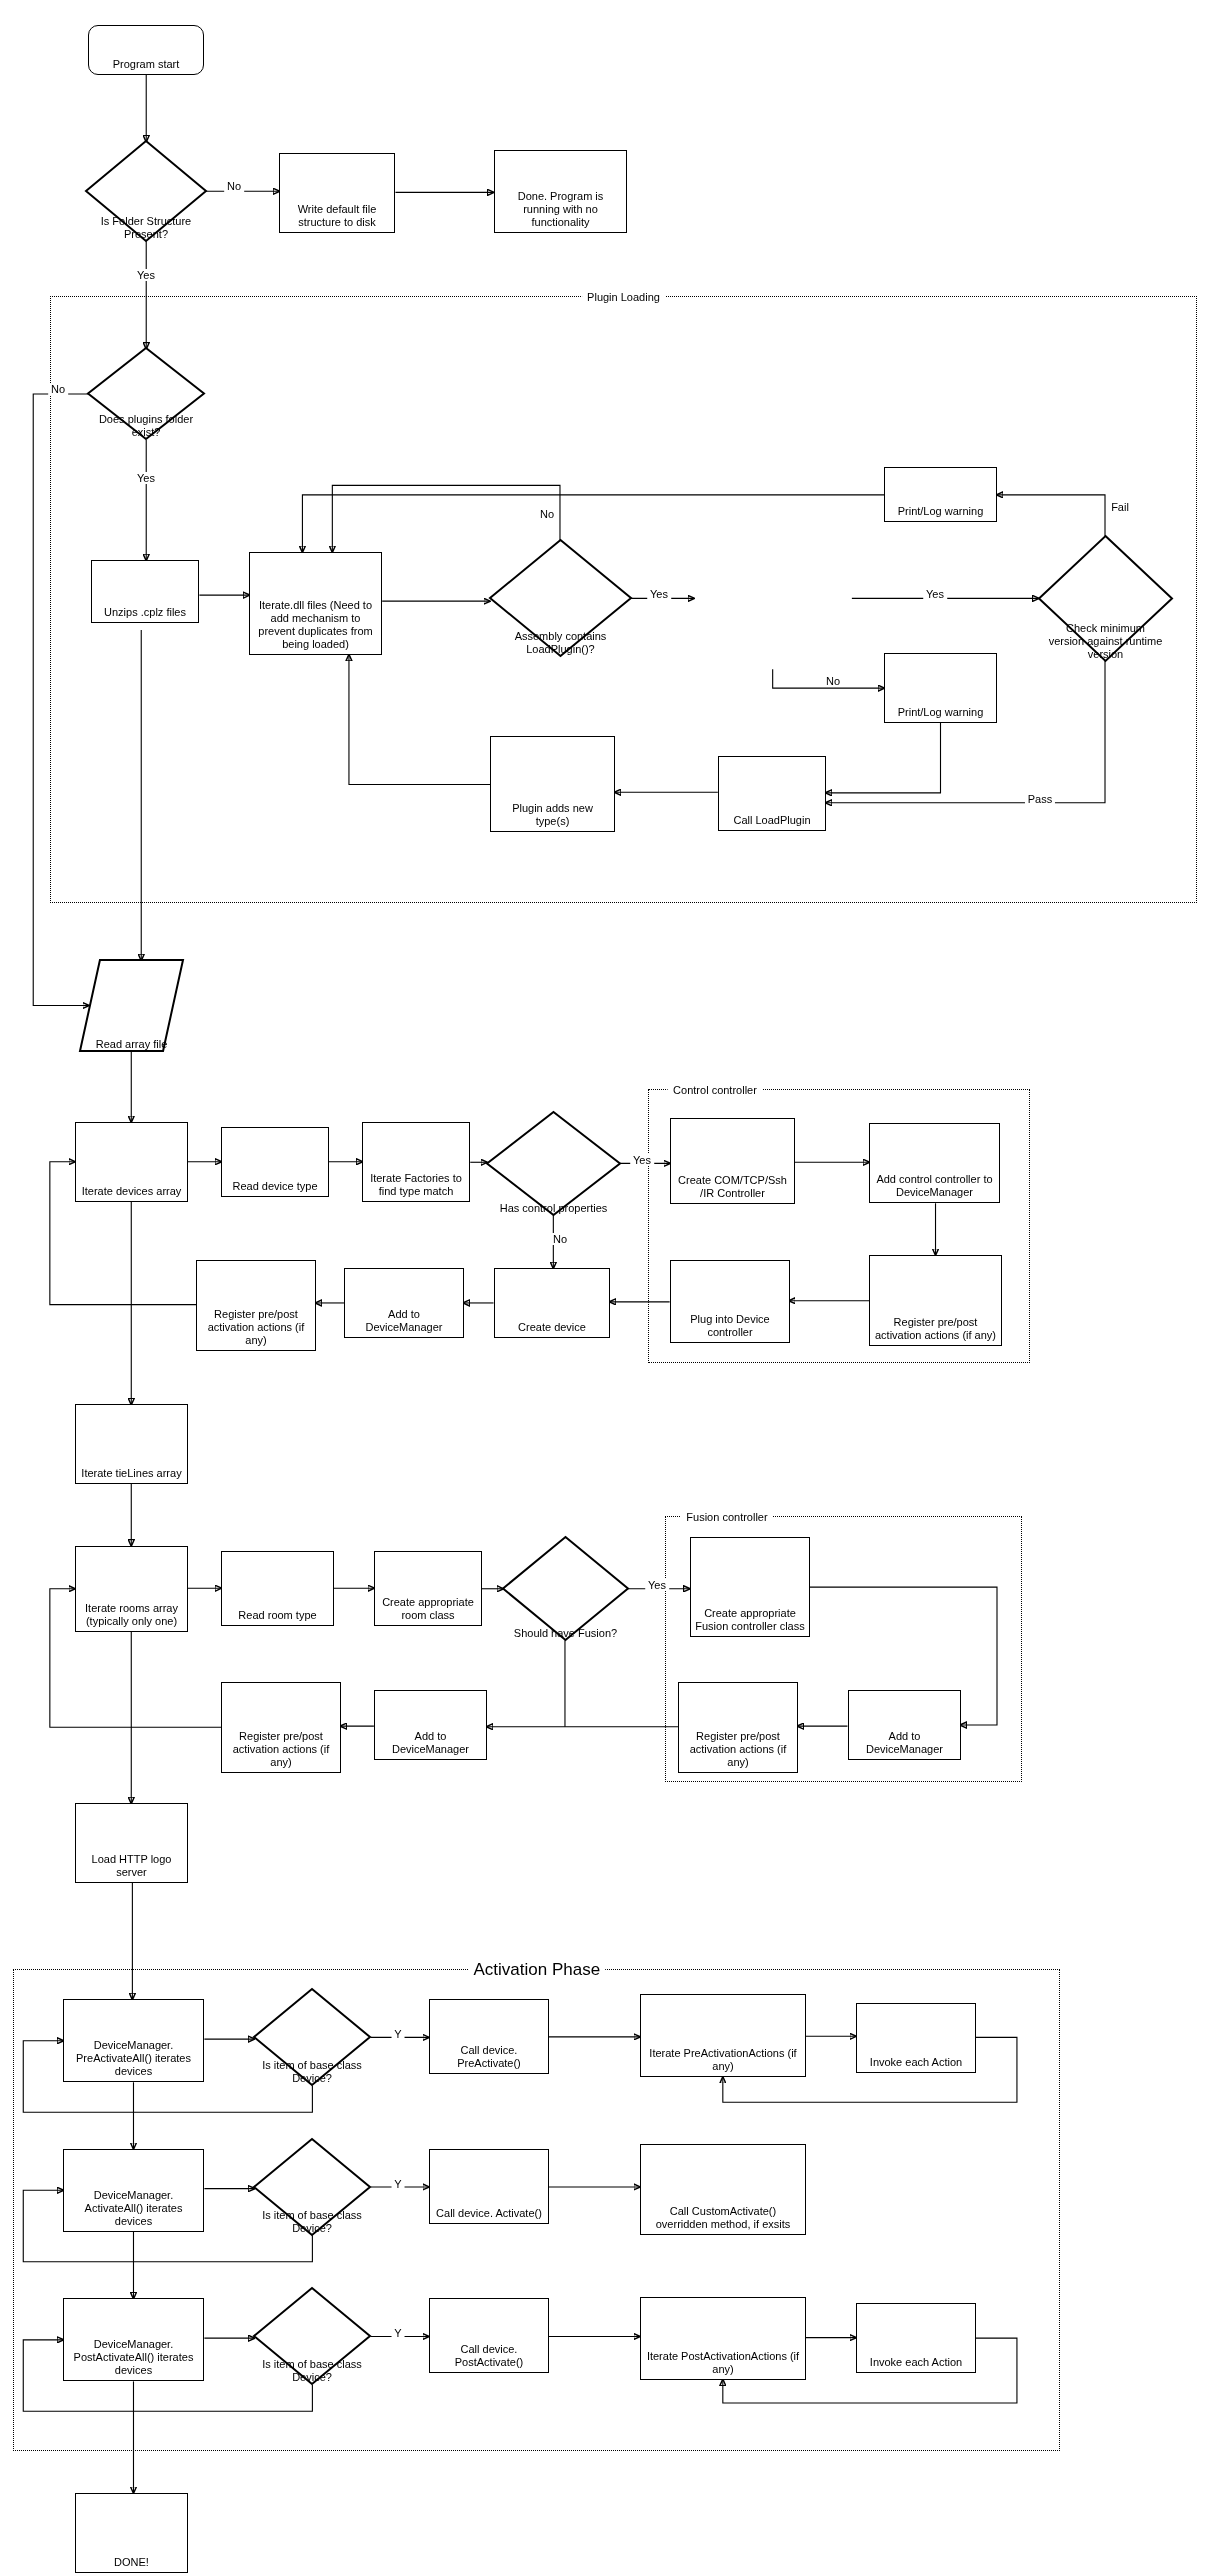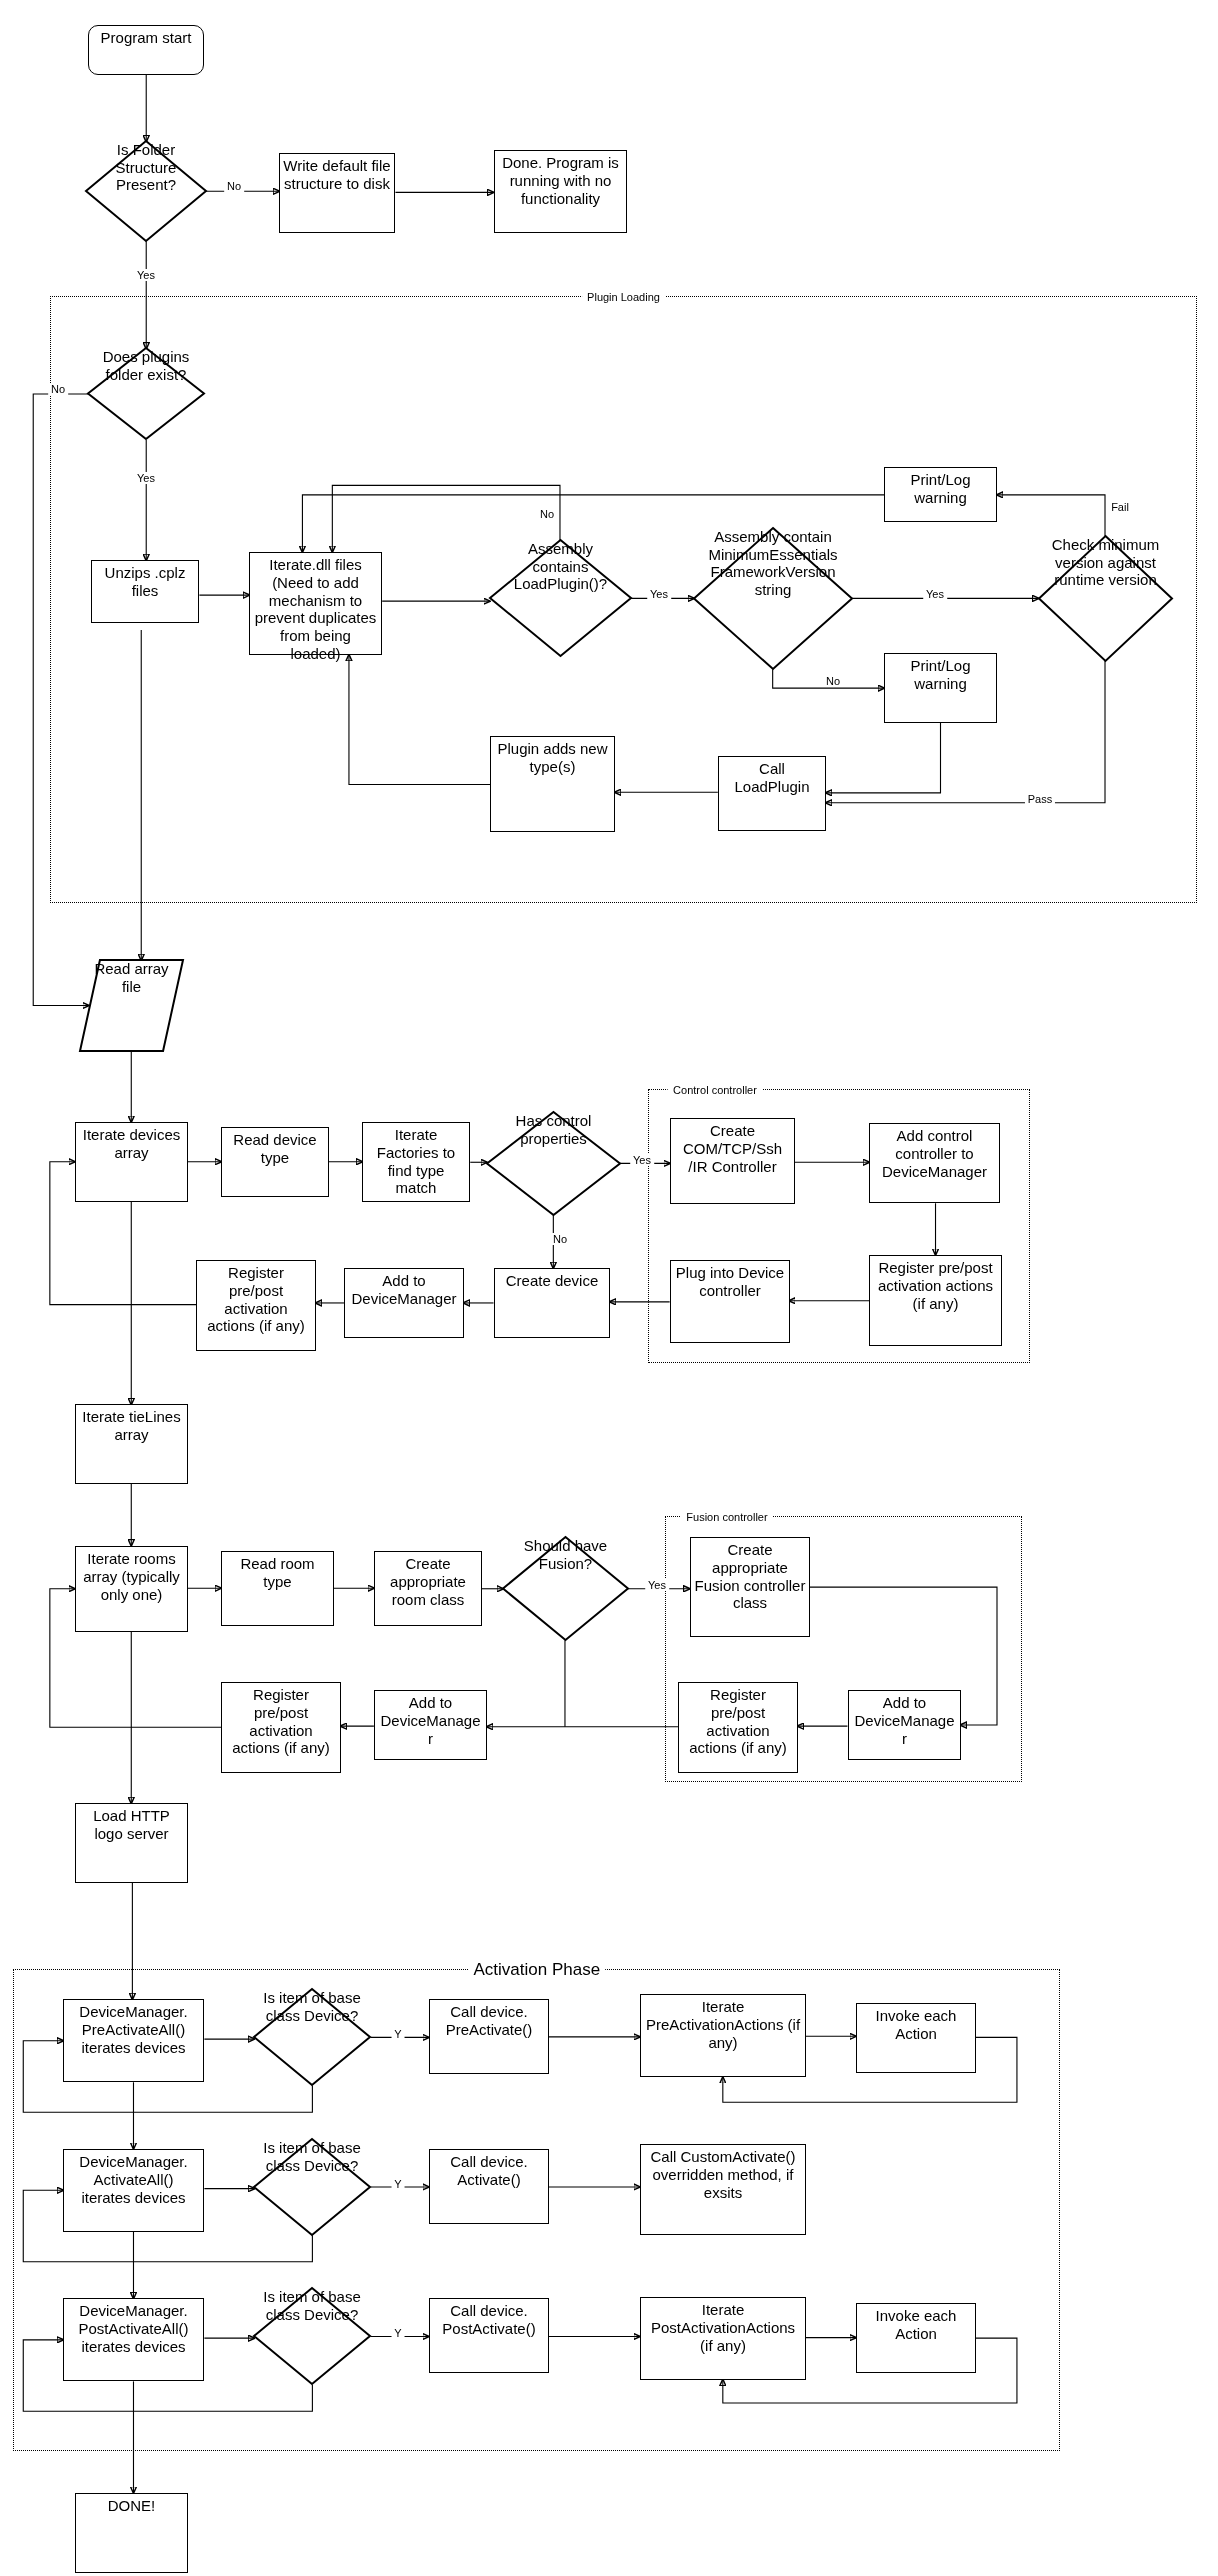--- a/index.html
+++ b/index.html
@@ -5,21 +5,21 @@
   *{box-sizing:border-box}
   html,body{margin:0;padding:0;background:#fff}
   body{font-family:"Liberation Sans","DejaVu Sans",sans-serif;color:#000}
   .canvas{position:relative;width:1218px;height:2576px;background:#fff;overflow:hidden}
   .container{position:absolute;border:1.1px dotted #000;z-index:1}
   .clabel{position:absolute;top:0;transform:translate(-50%,-50%);background:#fff;padding:0 5.5px;font-size:11px;white-space:nowrap;z-index:6}
   .clabel.big{font-size:17px;font-weight:normal}
   .edges{position:absolute;left:0;top:0;z-index:2;pointer-events:none}
   .edges path{fill:none;stroke:#000;stroke-width:2;marker-end:url(#arr)}
   .edges path.noarr{marker-end:none}
-  .node{position:absolute;display:flex;align-items:flex-start;justify-content:center;text-align:center;font-size:15px;line-height:1.18;z-index:3}
+  .node{position:absolute;display:flex;align-items:flex-end;justify-content:center;text-align:center;font-size:11px;line-height:1.18;z-index:3}
   .rect,.rounded{background:#fff;border:1.1px solid #000;padding:3.3px}
   .rounded{border-radius:10px}
   .diamond,.para{background:transparent;border:none;padding:0}
   .shape{position:absolute;left:0;top:0;width:100%;height:100%;overflow:visible}
   .shape polygon{fill:#fff;stroke:#000;stroke-width:2;vector-effect:non-scaling-stroke}
   .nl{position:relative;z-index:1;max-width:100%;overflow-wrap:break-word;word-break:break-word}
   .diamond .nl{width:86%}
   .para .nl{width:80%}
   .eL{position:absolute;transform:translate(-50%,-50%);background:#fff;padding:0 2.8px;font-size:11px;z-index:4;white-space:nowrap}
 </style>
@@ -142,26 +142,20 @@
     </div>
   <div class="node rect" style="left:249px;top:552px;width:133px;height:103px">
       <span class="nl">Iterate.dll files (Need to add mechanism to prevent duplicates from being loaded)</span>
     </div>
   <div class="node diamond" style="left:490px;top:540px;width:141px;height:116px">
     <svg class="shape" viewBox="0 0 100 100" preserveAspectRatio="none">
         <polygon points="50,0 100,50 50,100 0,50"></polygon>
       </svg>
     <span class="nl">Assembly contains LoadPlugin()?</span>
   </div>
-  <div class="node diamond" style="left:694px;top:528px;width:158px;height:141px">
-    <svg class="shape" viewBox="0 0 100 100" preserveAspectRatio="none">
-        <polygon points="50,0 100,50 50,100 0,50"></polygon>
-      </svg>
-    <span class="nl">Assembly contain MinimumEssentialsFrameworkVersion string</span>
-  </div>
   <div class="node diamond" style="left:1039px;top:536px;width:133px;height:125px">
     <svg class="shape" viewBox="0 0 100 100" preserveAspectRatio="none">
         <polygon points="50,0 100,50 50,100 0,50"></polygon>
       </svg>
     <span class="nl">Check minimum version against runtime version</span>
   </div>
   <div class="node rect" style="left:884px;top:467px;width:113px;height:55px">
       <span class="nl">Print/Log warning</span>
     </div>
   <div class="node rect" style="left:884px;top:653px;width:113px;height:70px">

